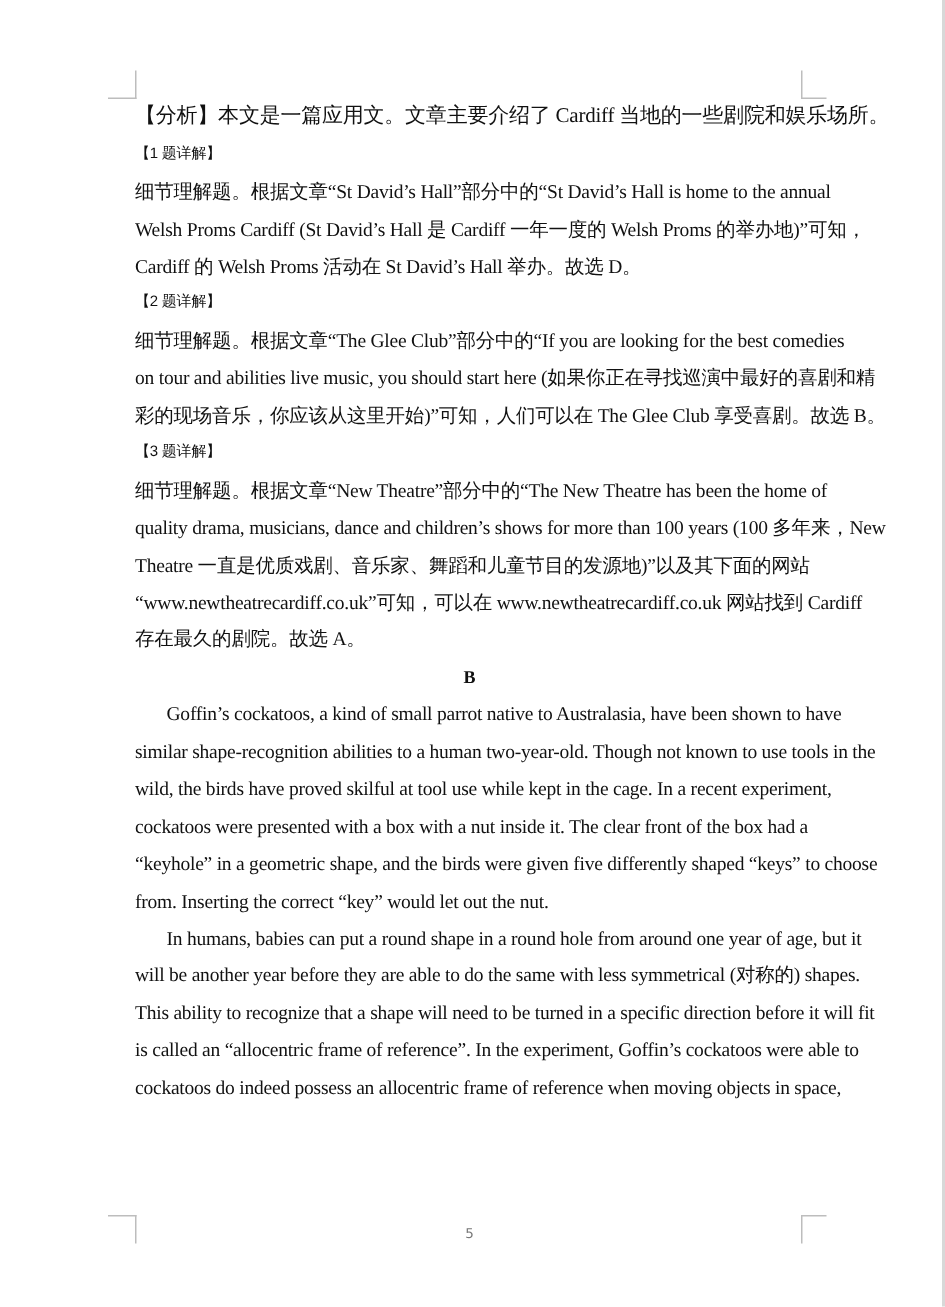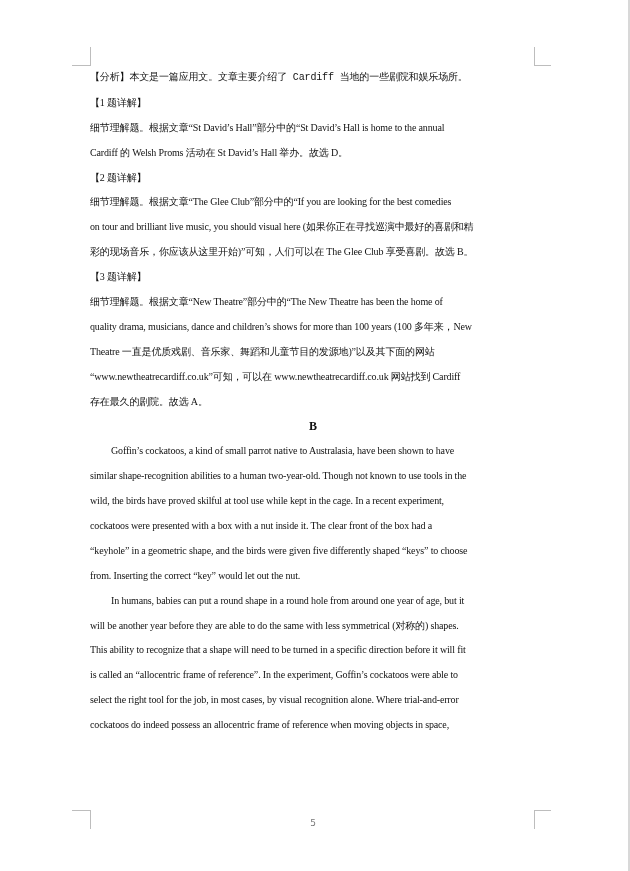--- a/index.html
+++ b/index.html
@@ -36,37 +36,37 @@
     .corner.bl { left: 72px; top: 810px; border-right-width: 1px; border-top-width: 1px; width: 18px; }
     .corner.br { left: 534px; top: 810px; border-left-width: 1px; border-top-width: 1px; width: 16px; }
 
     .page {
       position: absolute;
       left: 90px;
       top: 66px;
       width: 446px;
     }
     .line {
-      font-size: 10px;
+      font-size: 13px;
       line-height: 24.9px;
       height: 24.9px;
       white-space: nowrap;
       letter-spacing: -0.15px;
     }
     .cjk {
-      font-family: Liberation Mono, monospace;
-      font-size: 10px;
+      font-family: Liberation Serif, serif;
+      font-size: 14px;
     }
     .heading-blue {
       color: #3a6fc4;
       font-family: "DejaVu Sans", sans-serif;
       font-size: 10px;
     }
     .heading-bold {
-      font-family: Liberation Serif, serif;
+      font-family: Liberation Sans, sans-serif;
       font-size: 10px;
     }
     .section-title {
       text-align: center;
       font-weight: bold;
       font-size: 12px;
     }
     .indent { padding-left: 21px; }
     .page-number {
       position: absolute;
@@ -87,25 +87,26 @@
 <div class="corner tl"></div>
 <div class="corner tr"></div>
 <div class="corner bl"></div>
 <div class="corner br"></div>
 
 <div class="page">
   <div class="line cjk">【分析】本文是一篇应用文。文章主要介绍了 Cardiff 当地的一些剧院和娱乐场所。</div>
 
   <div class="line heading-bold">【1 题详解】</div>
   <div class="line">细节理解题。根据文章“St David’s Hall”部分中的“St David’s Hall is home to the annual</div>
+  <div class="line">Welsh Proms Cardiff (St David’s Hall 是 Cardiff 一年一度的 Welsh Proms 的举办地)”可知，</div>
   <div class="line">Cardiff 的 Welsh Proms 活动在 St David’s Hall 举办。故选 D。</div>
 
   <div class="line heading-bold">【2 题详解】</div>
   <div class="line">细节理解题。根据文章“The Glee Club”部分中的“If you are looking for the best comedies</div>
-  <div class="line">on tour and brilliant live music, you should visual here (如果你正在寻找巡演中最好的喜剧和精</div>
+  <div class="line">on tour and abilities live music, you should start here (如果你正在寻找巡演中最好的喜剧和精</div>
   <div class="line">彩的现场音乐，你应该从这里开始)”可知，人们可以在 The Glee Club 享受喜剧。故选 B。</div>
 
   <div class="line heading-bold">【3 题详解】</div>
   <div class="line">细节理解题。根据文章“New Theatre”部分中的“The New Theatre has been the home of</div>
   <div class="line">quality drama, musicians, dance and children’s shows for more than 100 years (100 多年来，New</div>
   <div class="line">Theatre 一直是优质戏剧、音乐家、舞蹈和儿童节目的发源地)”以及其下面的网站</div>
   <div class="line">“www.newtheatrecardiff.co.uk”可知，可以在 www.newtheatrecardiff.co.uk 网站找到 Cardiff</div>
   <div class="line">存在最久的剧院。故选 A。</div>
 
   <div class="line section-title">B</div>
@@ -114,17 +115,16 @@
   <div class="line">similar shape-recognition abilities to a human two-year-old. Though not known to use tools in the</div>
   <div class="line">wild, the birds have proved skilful at tool use while kept in the cage. In a recent experiment,</div>
   <div class="line">cockatoos were presented with a box with a nut inside it. The clear front of the box had a</div>
   <div class="line">“keyhole” in a geometric shape, and the birds were given five differently shaped “keys” to choose</div>
   <div class="line">from. Inserting the correct “key” would let out the nut.</div>
 
   <div class="line indent">In humans, babies can put a round shape in a round hole from around one year of age, but it</div>
   <div class="line">will be another year before they are able to do the same with less symmetrical (对称的) shapes.</div>
   <div class="line">This ability to recognize that a shape will need to be turned in a specific direction before it will fit</div>
   <div class="line">is called an “allocentric frame of reference”. In the experiment, Goffin’s cockatoos were able to</div>
-  <div class="line">select the right tool for the job, in most cases, by visual recognition alone. Where trial-and-error</div>
   <div class="line">cockatoos do indeed possess an allocentric frame of reference when moving objects in space,</div>
 </div>
 
 <div class="page-number">5</div>
 
 </body></html>

